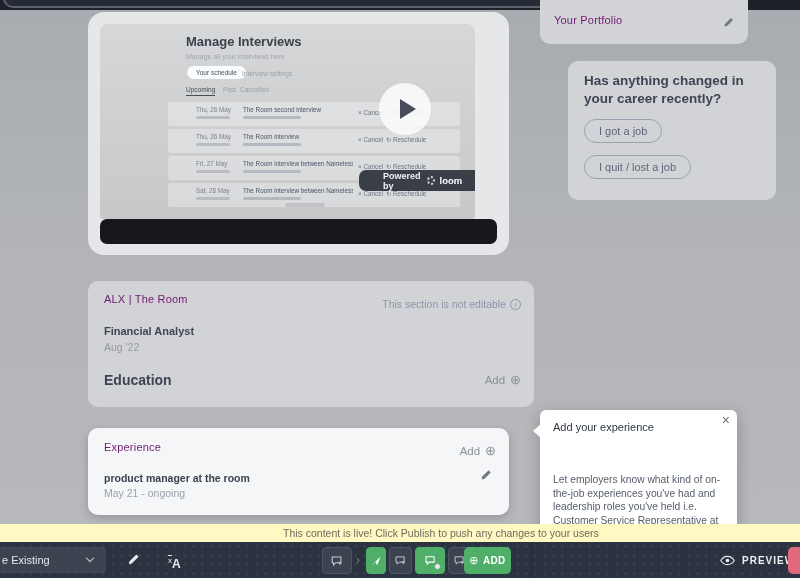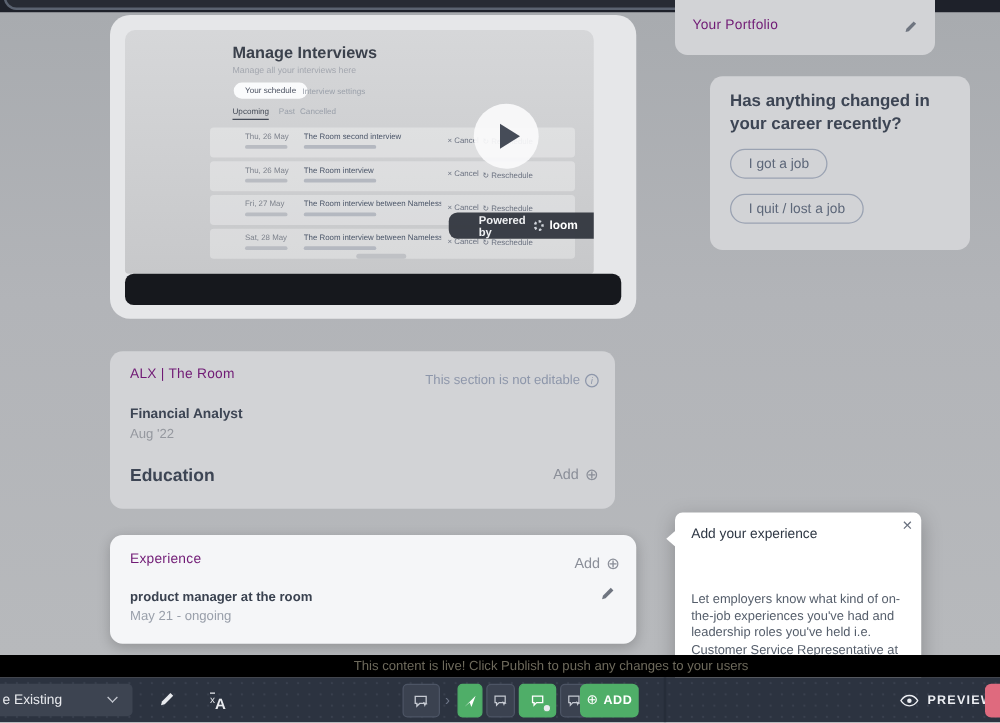--- a/index.html
+++ b/index.html
@@ -42,21 +42,21 @@
   .loom-powered { font-size:9px; color:#f0f1f3; font-weight:bold; }
   .loom-logo { width:9px; height:9px; border-radius:50%; border:2px dotted #cfd3da; background:#3a3f47; }
   .loom-name { font-size:9.5px; color:#ffffff; font-weight:bold; }
   .video-controls-bar { position:absolute; left:12px; bottom:11px; width:397px; height:25px; background:#16181d; border-radius:7px; }
 
   
   .card { position:absolute; background:#d2d3d6; border-radius:10px; }
   .h-title { font-size:11px; font-weight:normal; color:#701a75; letter-spacing:0.2px; }
   .muted { color:#95989f; }
 
-  .alx-card { left:88px; top:271px; width:404px; height:126px; }
+  .alx-card { left:88px; top:271px; width:446px; height:126px; }
   .alx-title { position:absolute; left:16px; top:12px; }
   .alx-note { position:absolute; right:13px; top:17px; font-size:10.5px; color:#8d96aa; display:flex; align-items:center; gap:4px; }
   .info-circle { display:inline-flex; width:11px; height:11px; border:1px solid #8d96aa; border-radius:50%; font-size:7.5px;
                  align-items:center; justify-content:center; font-style:italic; }
   .alx-job { position:absolute; left:16px; top:44px; font-size:11px; font-weight:bold; color:#3d4554; }
   .alx-date { position:absolute; left:16px; top:60px; font-size:10.5px; }
   .alx-edu { position:absolute; left:16px; top:91px; font-size:14px; font-weight:bold; color:#3d4554; }
   .add-link { position:absolute; right:13px; font-size:11.5px; color:#8b8f99; display:flex; align-items:center; gap:5px; cursor:pointer; }
   .add-glyph { font-size:13px; line-height:1; }
 
@@ -78,21 +78,21 @@
 
   
   .tooltip { position:absolute; left:540px; top:400px; width:197px; min-height:107px; background:#ffffff; border-radius:6px;
              box-shadow:0 5px 16px rgba(0,0,0,0.25); padding:11px 14px 10px 13px; }
   .tt-notch { position:absolute; left:-7px; top:14px; width:0; height:0; border-top:7px solid transparent; border-bottom:7px solid transparent; border-right:8px solid #ffffff; }
   .tt-close { position:absolute; right:7px; top:2px; font-size:14px; color:#6b7280; cursor:pointer; line-height:1.2; }
   .tt-title { font-size:11px; font-weight:normal; color:#2e3744; margin-bottom:5px; }
   .tt-body { font-size:10.3px; color:#555e6b; line-height:1.33;margin-top:40px; }
 
   
-  .banner { position:absolute; left:0; top:524px; width:800px; height:18px; background:#000000; }
+  .banner { position:absolute; left:0; top:524px; width:800px; height:18px; background:#fef9c3; }
   .banner-text { position:absolute; left:283px; top:0; line-height:18px; font-size:10.5px; color:#6e6a5c; white-space:nowrap; }
 
   
   .toolbar { position:absolute; left:0; top:542px; width:800px; height:36px; background:#2c3340;
              background-image:radial-gradient(circle,#39404e 1px,transparent 1.2px); background-size:9px 9px; }
   .tb-dropdown { position:absolute; left:-10px; top:5px; width:116px; height:26px; background:#3d4451; border-radius:4px;
                  display:flex; align-items:center; cursor:pointer; }
   .tb-dd-text { margin-left:12px; font-size:11px; color:#e8eaee; }
   .chev-down { width:6px; height:6px; border-right:1.5px solid #c6cad2; border-bottom:1.5px solid #c6cad2; transform:rotate(45deg);
                position:absolute; right:13px; top:8px; }

